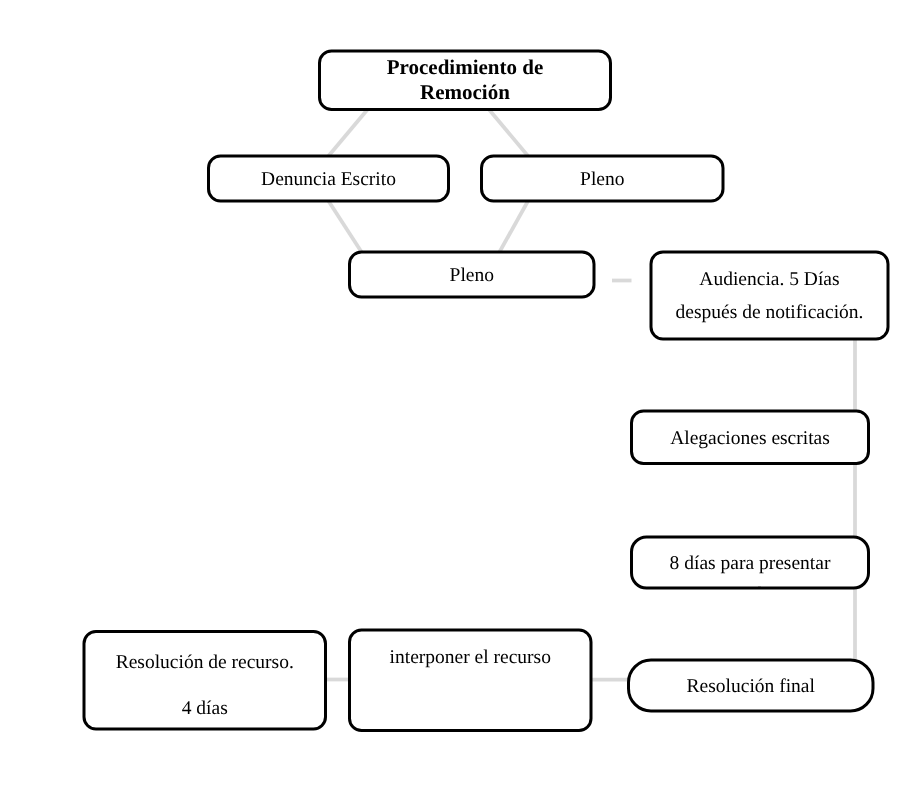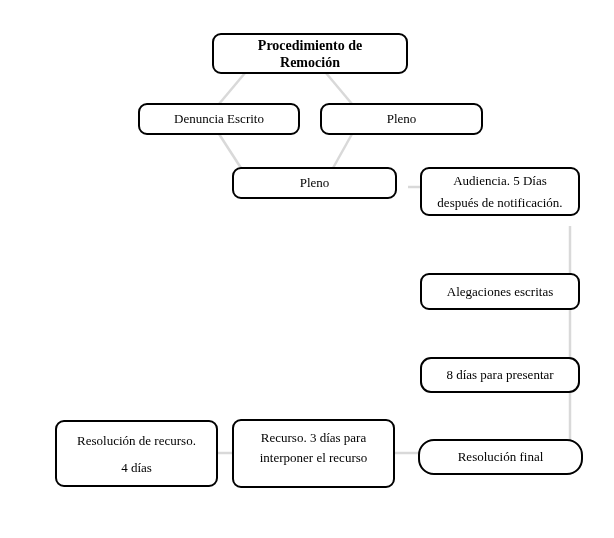--- a/index.html
+++ b/index.html
@@ -30,26 +30,26 @@
     align-items:center;justify-content:center;
     text-align:center;
     font-size:13px;line-height:20px;
     overflow:hidden;
   }
   .node .ln{display:block;width:100%;white-space:nowrap;}
   #n-procedimiento{left:212px;top:33px;width:196px;height:41px;font-weight:bold;font-size:14px;line-height:17px;}
   #n-denuncia{left:138px;top:103px;width:162px;height:32px;}
   #n-oficio{left:320px;top:103px;width:163px;height:32px;}
   #n-pleno{left:232px;top:167px;width:165px;height:32px;}
-  #n-audiencia{left:420px;top:167px;width:160px;height:49px;line-height:22px;}
+  #n-audiencia{left:433px;top:167px;width:160px;height:60px;line-height:22px;}
   #n-alegaciones{left:420px;top:273px;width:160px;height:37px;}
   #n-prueba{left:420px;top:357px;width:160px;height:36px;justify-content:flex-start;padding-top:5px;line-height:21px;border-radius:11px;}
   #n-resolucion-final{left:418px;top:439px;width:165px;height:36px;border-radius:16px;}
   #n-recurso{left:232px;top:419px;width:163px;height:69px;justify-content:flex-start;padding-top:7px;line-height:20px;}
-  #n-resolucion-recurso{left:55px;top:420px;width:163px;height:67px;justify-content:flex-start;padding-top:5px;line-height:27px;}
+  #n-resolucion-recurso{left:55px;top:420px;width:163px;height:67px;justify-content:space-between;padding-top:5px;line-height:27px;}
 </style>
 </head>
 <body>
 
 <div class="canvas">
 
   <svg class="connectors" width="614" height="538" viewBox="0 0 614 538" aria-hidden="true">
     <line x1="245" y1="73" x2="219" y2="104"></line>
     <line x1="326" y1="73" x2="352" y2="104"></line>
     <line x1="219" y1="134" x2="241" y2="168"></line>
@@ -91,21 +91,20 @@
   <div class="node" id="n-prueba">
     <span class="ln">8 días para presentar</span>
     <span class="ln">prueba</span>
   </div>
 
   <div class="node" id="n-resolucion-final">
     <span class="ln">Resolución final</span>
   </div>
 
   <div class="node" id="n-recurso">
-    <span class="ln">Recurso. 3 días para</span>
     <span class="ln">interponer el recurso</span>
   </div>
 
   <div class="node" id="n-resolucion-recurso">
     <span class="ln">Resolución de recurso.</span>
     <span class="ln">4 días</span>
   </div>
 
 </div>
 

